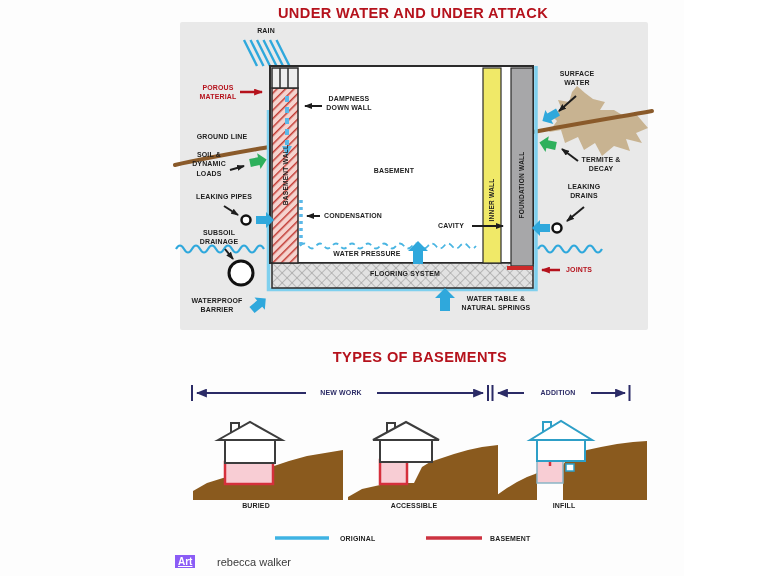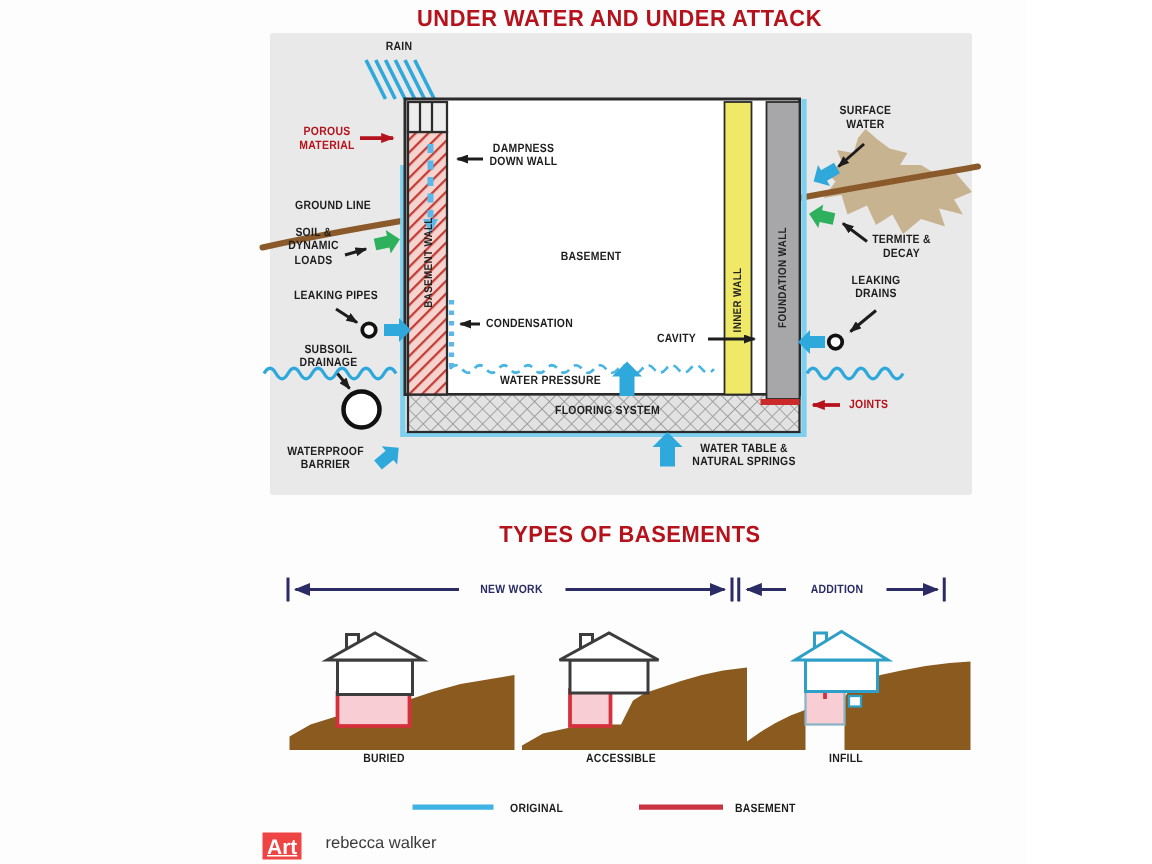--- a/index.html
+++ b/index.html
@@ -10,22 +10,22 @@
   .lbl{position:absolute;font-weight:bold;font-size:8px;line-height:1.18;letter-spacing:.2px;
        color:#1d1d1d;white-space:pre-line;}
   .c{text-align:center;transform:scaleX(.87);transform-origin:center top;}
   .l{transform:scaleX(.87);transform-origin:left top;}
   .red{color:#b5121c;}
   .navy{color:#2b2b66;}
   .vlabel{position:absolute;font-weight:bold;font-size:7.5px;letter-spacing:.3px;color:#222;
           width:140px;height:10px;text-align:center;transform:rotate(-90deg) scaleX(.87);}
   .bigtitle{position:absolute;font-weight:bold;font-size:15.5px;letter-spacing:.4px;color:#b5121c;
             text-align:center;transform:scaleX(.94);transform-origin:center top;}
-  #credit-badge{position:absolute;left:175px;top:555px;background:#ef4444;color:#fff;
-                font-size:14px;font-weight:bold;padding:1px 3px;text-decoration:underline;}
+  #credit-badge{position:absolute;left:175px;top:555px;background:#8b5cf6;color:#fff;
+                font-size:10px;font-weight:bold;padding:1px 3px;text-decoration:underline;}
   #credit-name{position:absolute;left:217px;top:556px;font-size:11px;color:#3a3a3a;}
 </style>
 </head>
 <body>
 
 <div id="canvas">
 
   <div id="panel"></div>
 
   <svg class="bg" width="768" height="576" viewBox="0 0 768 576">

